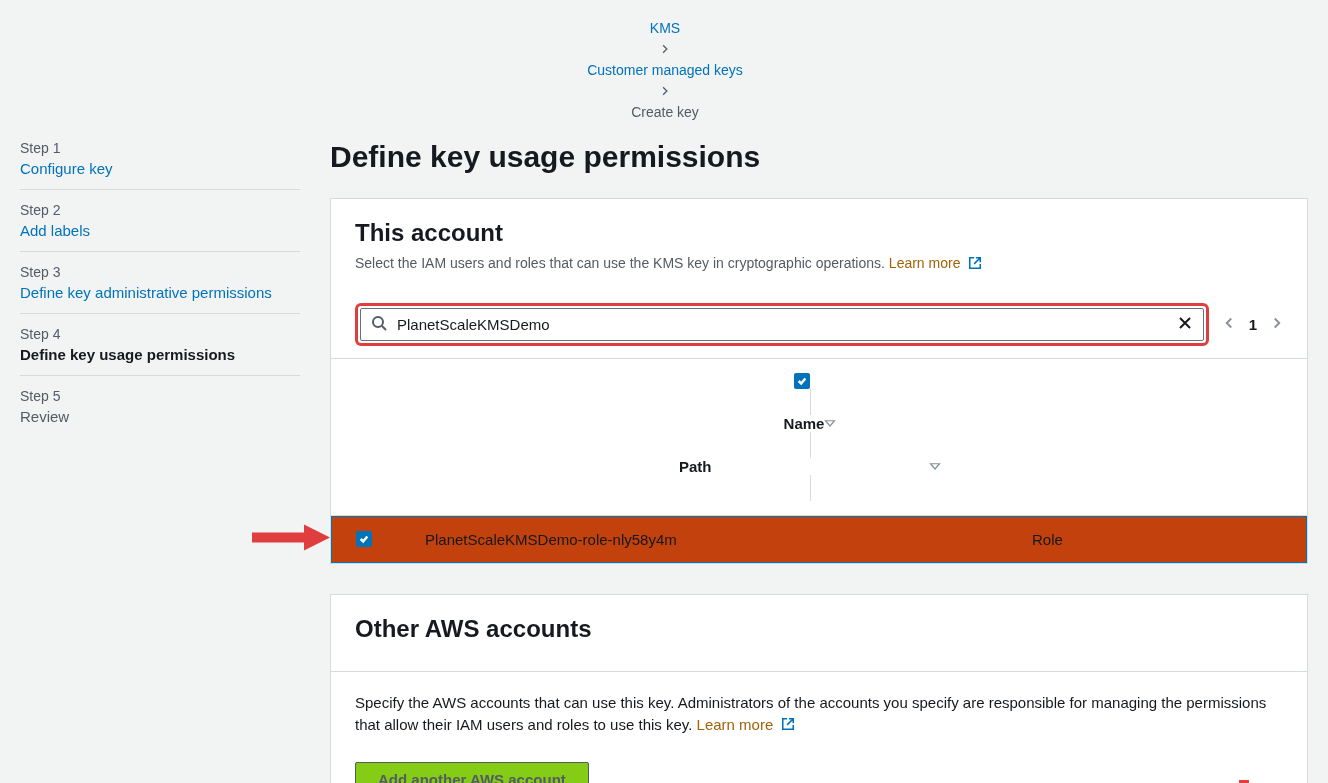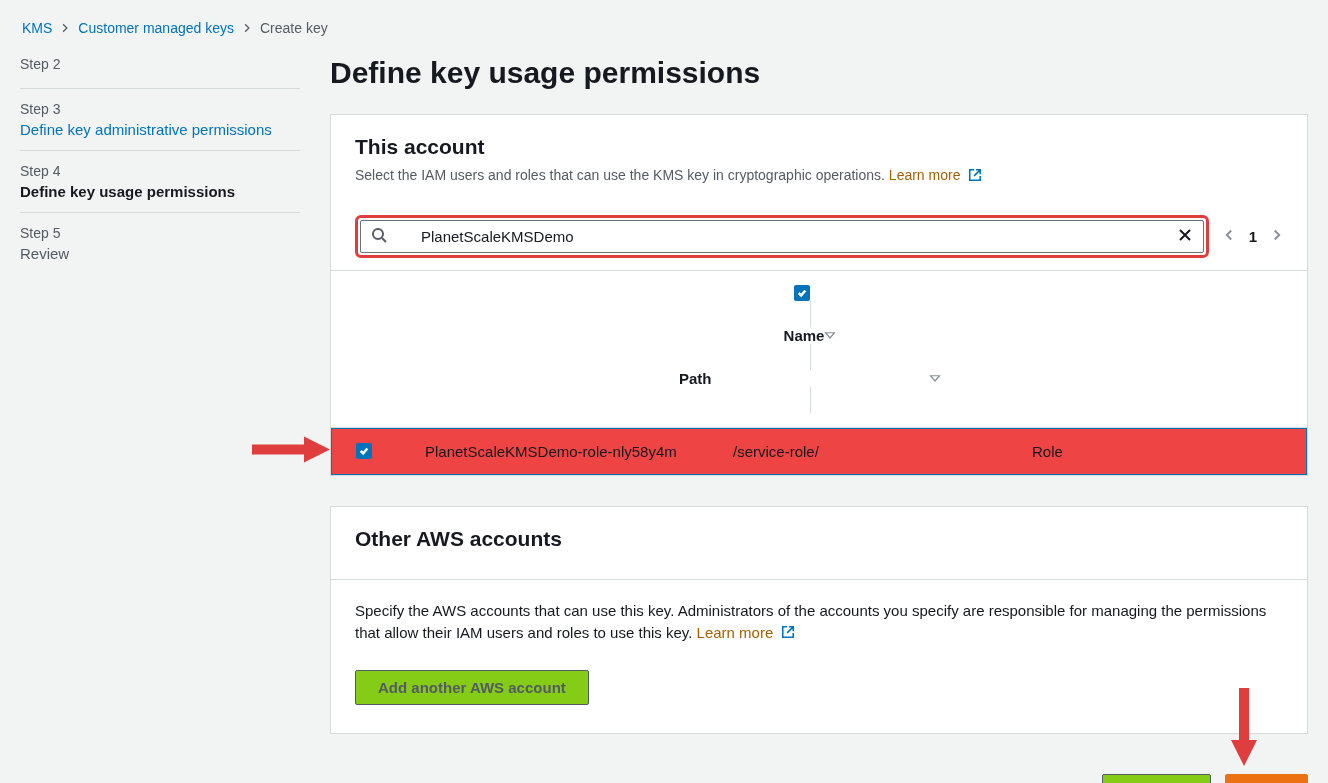--- a/index.html
+++ b/index.html
@@ -15,20 +15,21 @@
     }
     .container {
       padding: 20px;
     }
     .breadcrumb {
       display: flex;
       align-items: center;
       gap: 8px;
       margin-bottom: 20px;
       padding-left: 2px;
+      flex-direction: column;
     }
     .breadcrumb a {
       color: #0073bb;
       text-decoration: none;
       font-size: 14px;
     }
     .breadcrumb .current {
       color: #545b64;
     }
     .breadcrumb .chevron {
@@ -83,21 +84,21 @@
     }
     .card {
       background: #fff;
       border: 1px solid #d5dbdb;
       margin-bottom: 30px;
     }
     .card-header {
       padding: 20px 24px;
     }
     .card-title {
-      font-size: 21px;
+      font-size: 24px;
       font-weight: 700;
       margin-bottom: 8px;
     }
     .card-subtitle {
       font-size: 14px;
       color: #545b64;
     }
     .learn-more {
       color: #a16207;
       text-decoration: none;
@@ -130,21 +131,20 @@
       border-radius: 2px;
       padding: 6px 10px;
       gap: 10px;
     }
     .search-input {
       flex: 1;
       border: none;
       outline: none;
       font-size: 15px;
       color: #16191f;
-      margin-left: 24px;
     }
     .pagination {
       display: flex;
       align-items: center;
       gap: 14px;
       color: #545b64;
     }
     .page-number {
       font-weight: 700;
       color: #16191f;
@@ -189,21 +189,21 @@
     .th-divider {
       width: 1px;
       height: 26px;
       background: #d5dbdb;
       margin-right: 18px;
     }
     .table-row {
       display: flex;
       align-items: center;
       padding: 14px 24px;
-      background: #ef4444;
+      background: #c2410c;
       border: 1px solid #0073bb;
       position: relative;
     }
     .td-cell {
       font-size: 15px;
       padding-right: 18px;
     }
     .checkbox {
       width: 16px;
       height: 16px;
@@ -298,21 +298,26 @@
       <svg width="10" height="10" viewBox="0 0 16 16">
           <path d="M5 2l6 6-6 6" stroke="#545b64" stroke-width="2" fill="none"></path>
         </svg>
     </span>
     <span class="current">Create key</span>
   </div>
 
   <div class="layout">
     <div class="sidebar">
       <div class="step">
+        <div class="step-label">Step 1</div>
+        <div class="step-title link">Configure key</div>
+      </div>
+      <div class="step">
         <div class="step-label">Step 2</div>
+        <div class="step-title link">Add labels</div>
       </div>
       <div class="step">
         <div class="step-label">Step 3</div>
         <div class="step-title link">Define key administrative permissions</div>
       </div>
       <div class="step">
         <div class="step-label">Step 4</div>
         <div class="step-title active">Define key usage permissions</div>
       </div>
       <div class="step">
@@ -408,21 +413,20 @@
           <div class="col-checkbox">
             <div class="checkbox">
               <svg width="10" height="10" viewBox="0 0 12 12">
                   <path d="M2 6l3 3 5-6"></path>
                 </svg>
             </div>
           </div>
           <div style="width:19px"></div>
           <div class="td-cell col-name">PlanetScaleKMSDemo-role-nly58y4m</div>
           <div style="width:19px"></div>
-          <div class="td-cell col-path">/service-role/</div>
           <div style="width:19px"></div>
           <div class="td-cell col-type">Role</div>
         </div>
       </div>
 
       <div class="card">
         <div class="card-header">
           <div class="card-title">Other AWS accounts</div>
         </div>
         <div class="card-body">

